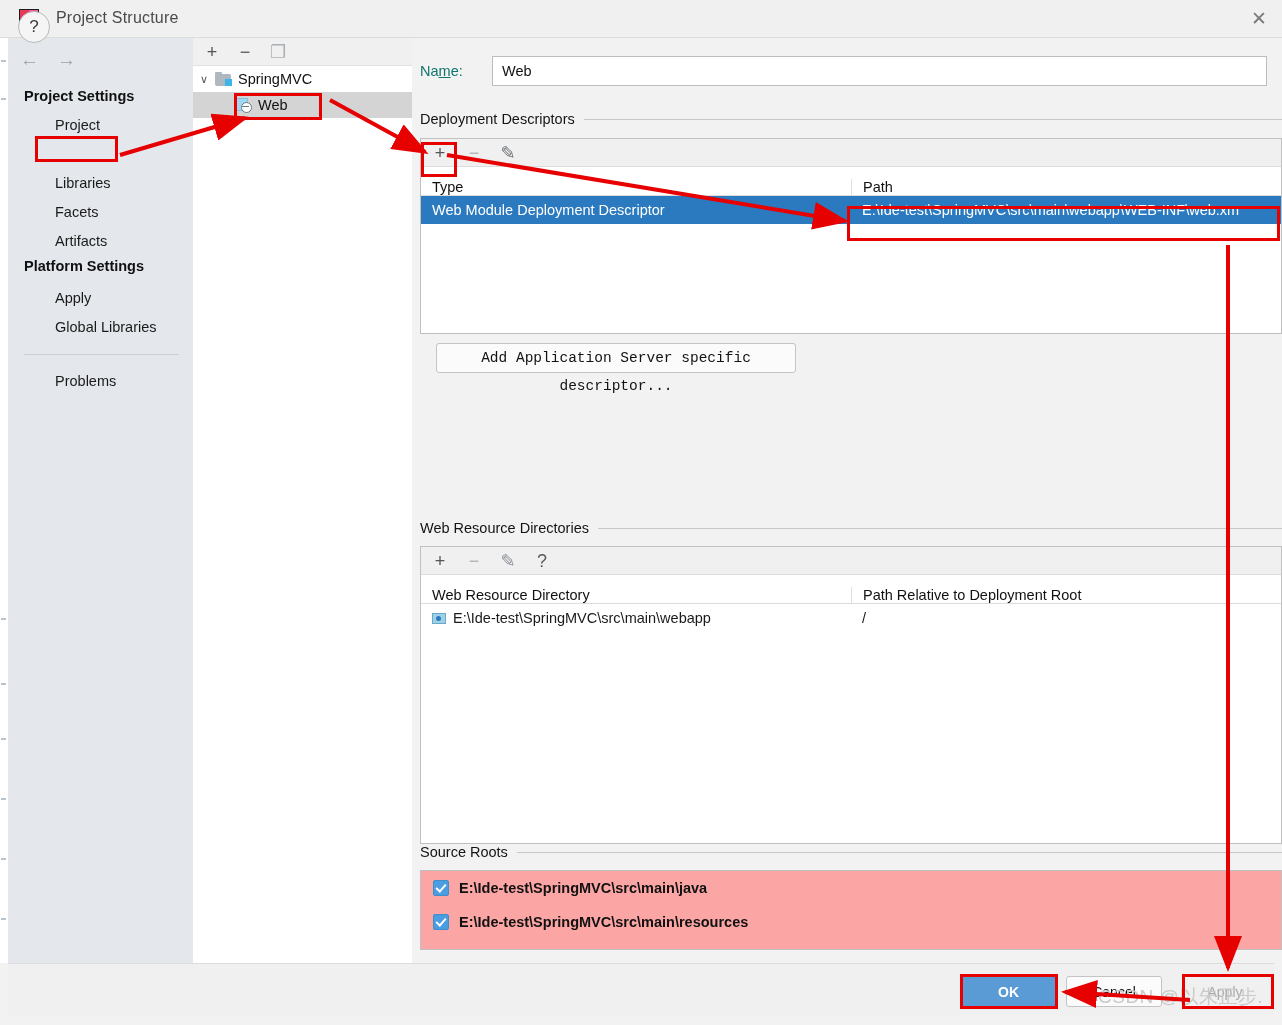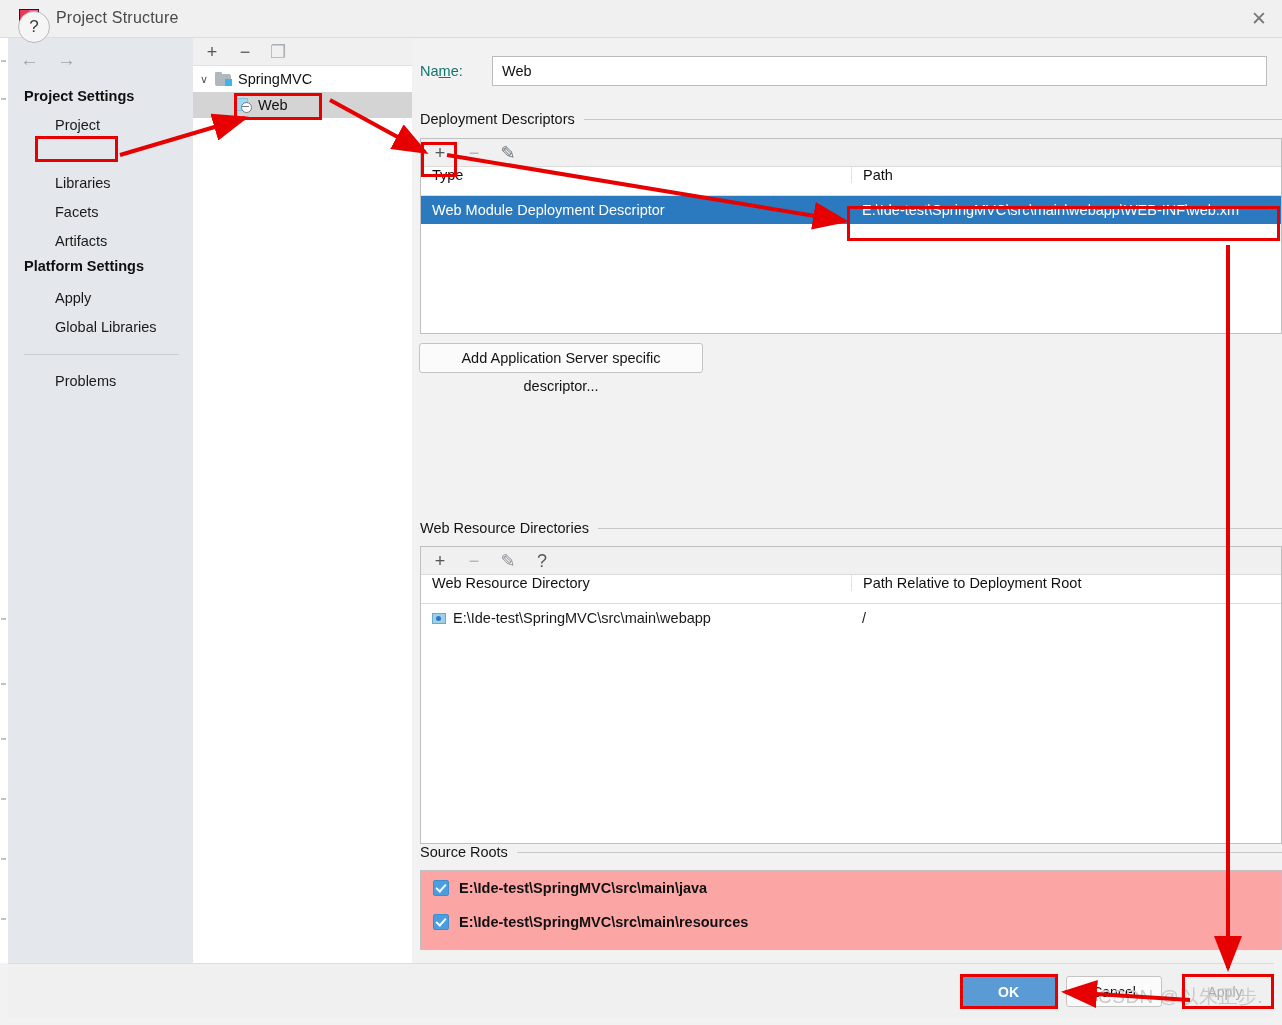--- a/index.html
+++ b/index.html
@@ -270,21 +270,21 @@
     border-bottom: 1px solid #dcdcdc;
     display: flex;
     align-items: center;
     padding-left: 10px;
     gap: 16px;
     box-sizing: border-box;
   }
   .col-head {
     height: 29px;
     display: flex;
-    align-items: flex-start;
+    align-items: flex-end;
     background: #ffffff;
     border-bottom: 1px solid #dcdcdc;
     font-size: 14.5px;
     color: #111;
     box-sizing: border-box;
   }
   .col-head .c {
     padding-left: 11px;
     box-sizing: border-box;
     overflow: hidden;
@@ -574,21 +574,21 @@
       <div class="col-head">
         <div class="c" style="width:430px">Type</div>
         <div class="c" style="flex:1">Path</div>
       </div>
       <div class="t-row selected">
         <div class="c" style="width:430px">Web Module Deployment Descriptor</div>
         <div class="c" style="flex:1">E:\Ide-test\SpringMVC\src\main\webapp\WEB-INF\web.xm</div>
       </div>
     </div>
 
-    <button class="btn" style="position:absolute; left:7px; top:305px; width:284px;">Add Application Server specific descriptor...</button>
+    <button class="btn" style="position:absolute; left:24px; top:305px; width:360px;font-family:Liberation Mono, monospace;">Add Application Server specific descriptor...</button>
 
     <div class="group-head" style="top:482px">
       <span>Web Resource Directories</span>
       <span class="rule"></span>
     </div>
 
     <div class="table-box" style="left:8px; top:508px; width:862px; height:298px;">
       <div class="table-toolbar">
         <span class="tb-ico">+</span>
         <span class="tb-ico dim">−</span>

